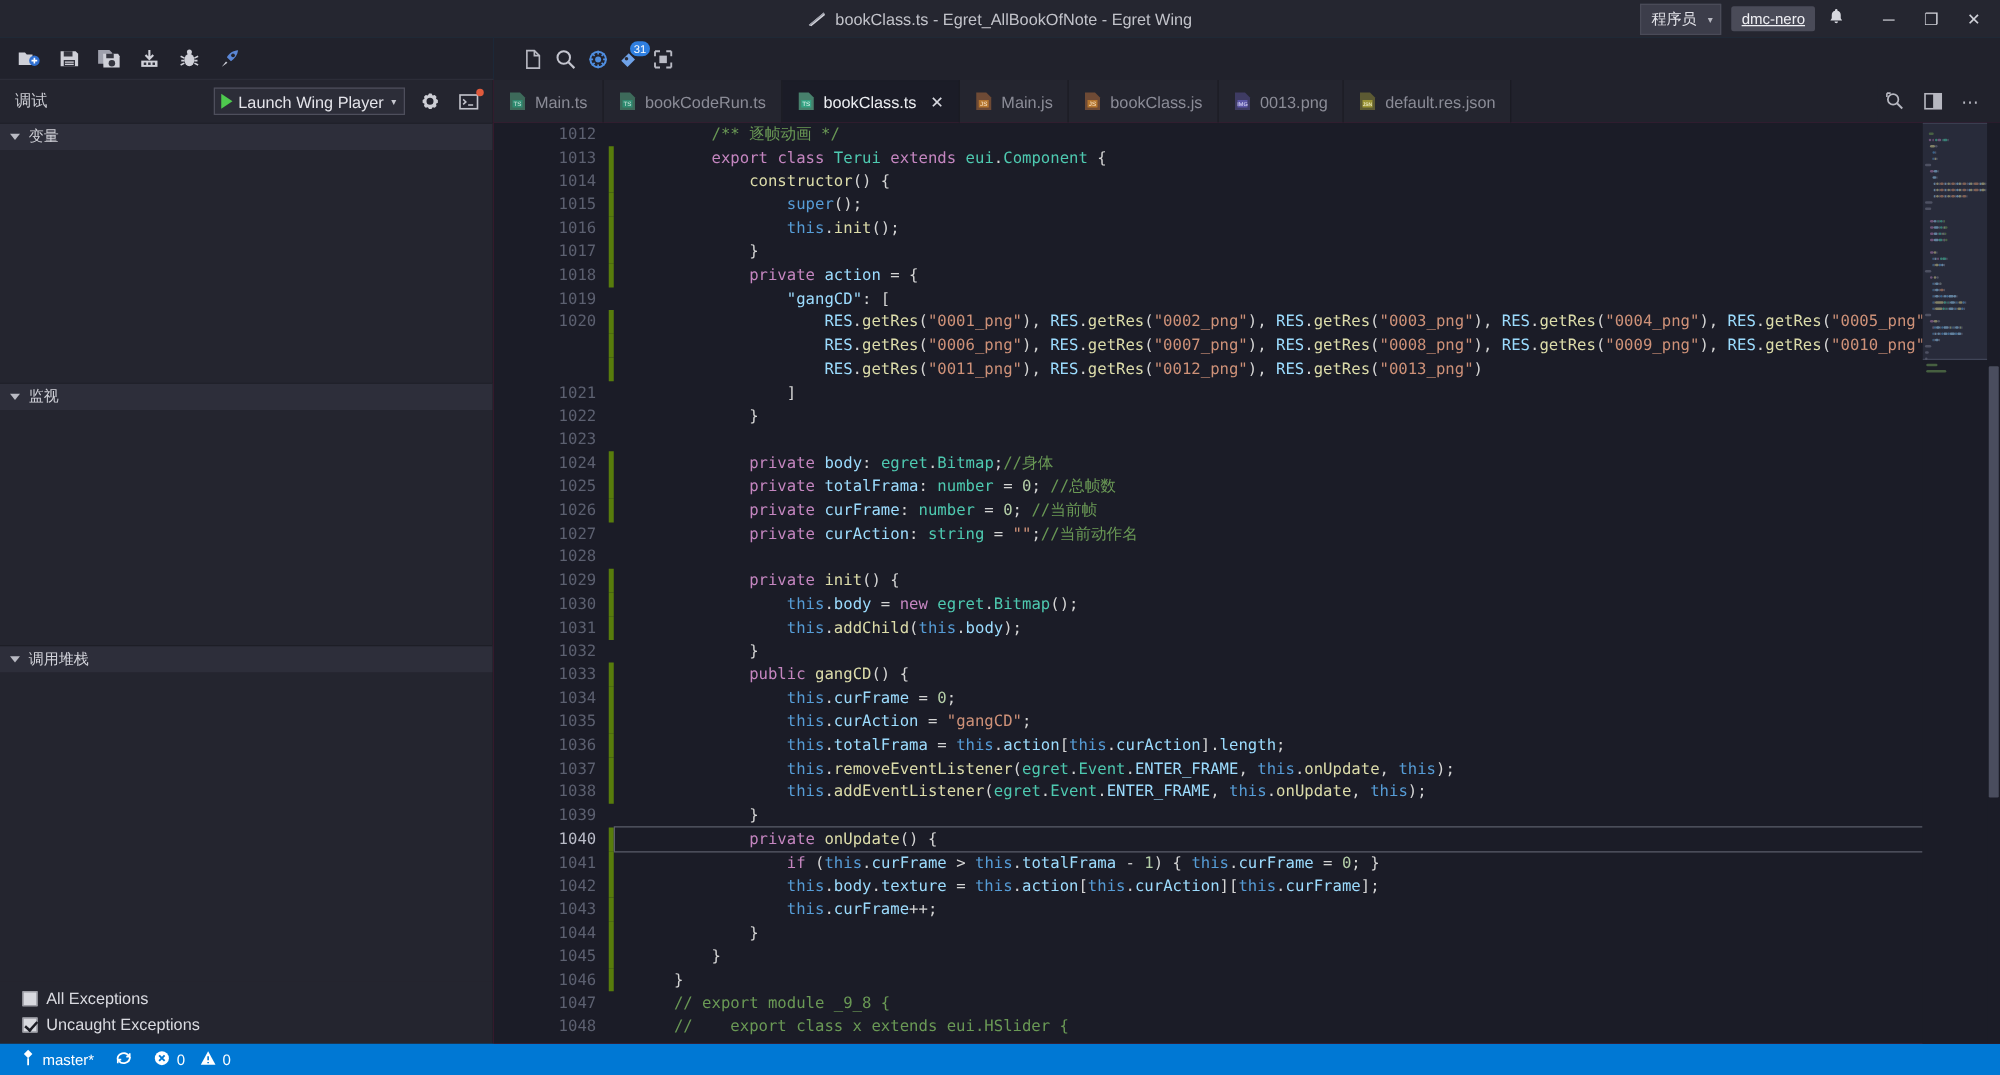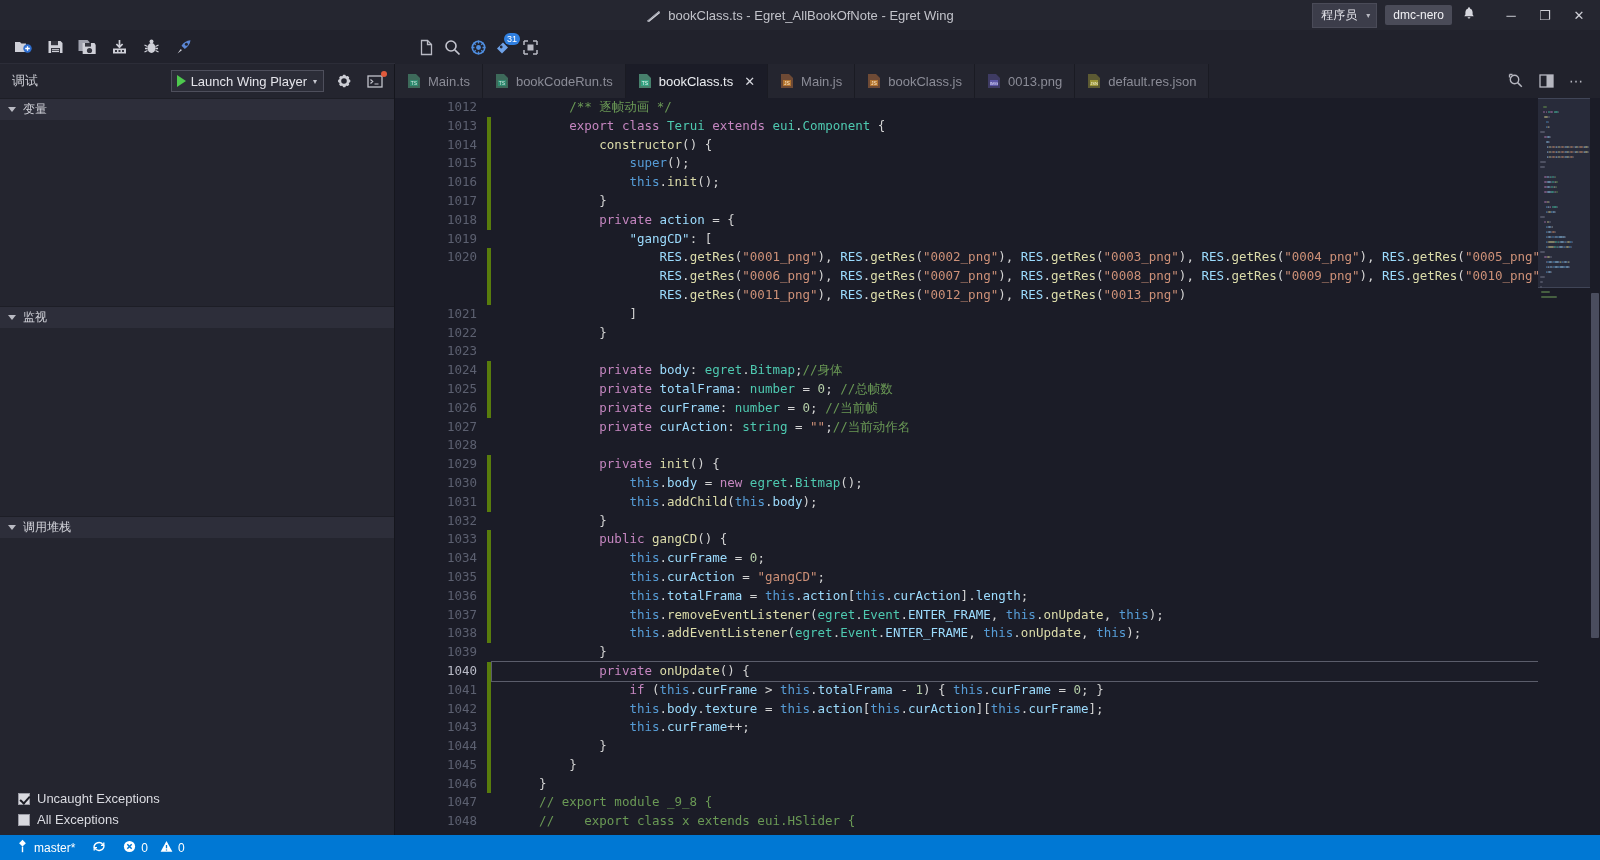--- a/index.html
+++ b/index.html
@@ -29,21 +29,21 @@
   .egret-logo { width:15px; height:13px; position:relative; display:inline-block; }
   .titlebar-right {
     margin-left:auto; display:flex; align-items:center; gap:0px; padding-right:4px; z-index:5;
   }
   .role-select {
     background:#3c3d4a; color:#e2e2e8; font-size:12px; padding:3px 6px 3px 8px;
     border:1px solid #4a4b58; display:flex; align-items:center; gap:9px; margin-right:8px;
   }
   .role-select .caret { font-size:8px; color:#b8b9c2; }
   .user-chip {
-    background:#4a4b58; color:#f0f0f4; font-size:12px; padding:3px 8px; border-radius:2px; margin-right:10px;
+    background:#4a4b58; color:#f0f0f4; font-size:12px; padding:3px 8px; border-radius:2px; margin-right:10px;text-decoration:underline;
   }
   .bell-icon { color:#d4d4d8; font-size:14px; margin-right:18px; cursor:pointer; }
   .win-btn {
     width:34px; height:30px; display:flex; align-items:center; justify-content:center;
     color:#cfd0d7; font-size:13px; cursor:pointer;
   }
 
   
   .toolbar-row { height:34px; display:flex; flex:0 0 34px; background:#0c4a6e; }
   .toolbar-left {
@@ -333,26 +333,26 @@
       <div class="section-body" style="height:188px"></div>
 
       <div class="section-head">
         <span class="tri-down"></span>
         <span>调用堆栈</span>
       </div>
       <div class="section-body spacer-fill" style="flex:1"></div>
 
       <div class="section-body" style="padding:3px 0 5px 0">
         <div class="bp-row">
+          <span class="cbox"></span>
+          <span>All Exceptions</span>
+        </div>
+        <div class="bp-row">
           <span class="cbox checked"></span>
           <span>Uncaught Exceptions</span>
-        </div>
-        <div class="bp-row">
-          <span class="cbox"></span>
-          <span>All Exceptions</span>
         </div>
       </div>
     </div>
 
     <div class="editor-area">
 
       <div class="tabbar">
         <div class="tab">
           <span class="file-ico">
             <svg width="14" height="16" viewBox="0 0 14 16">

